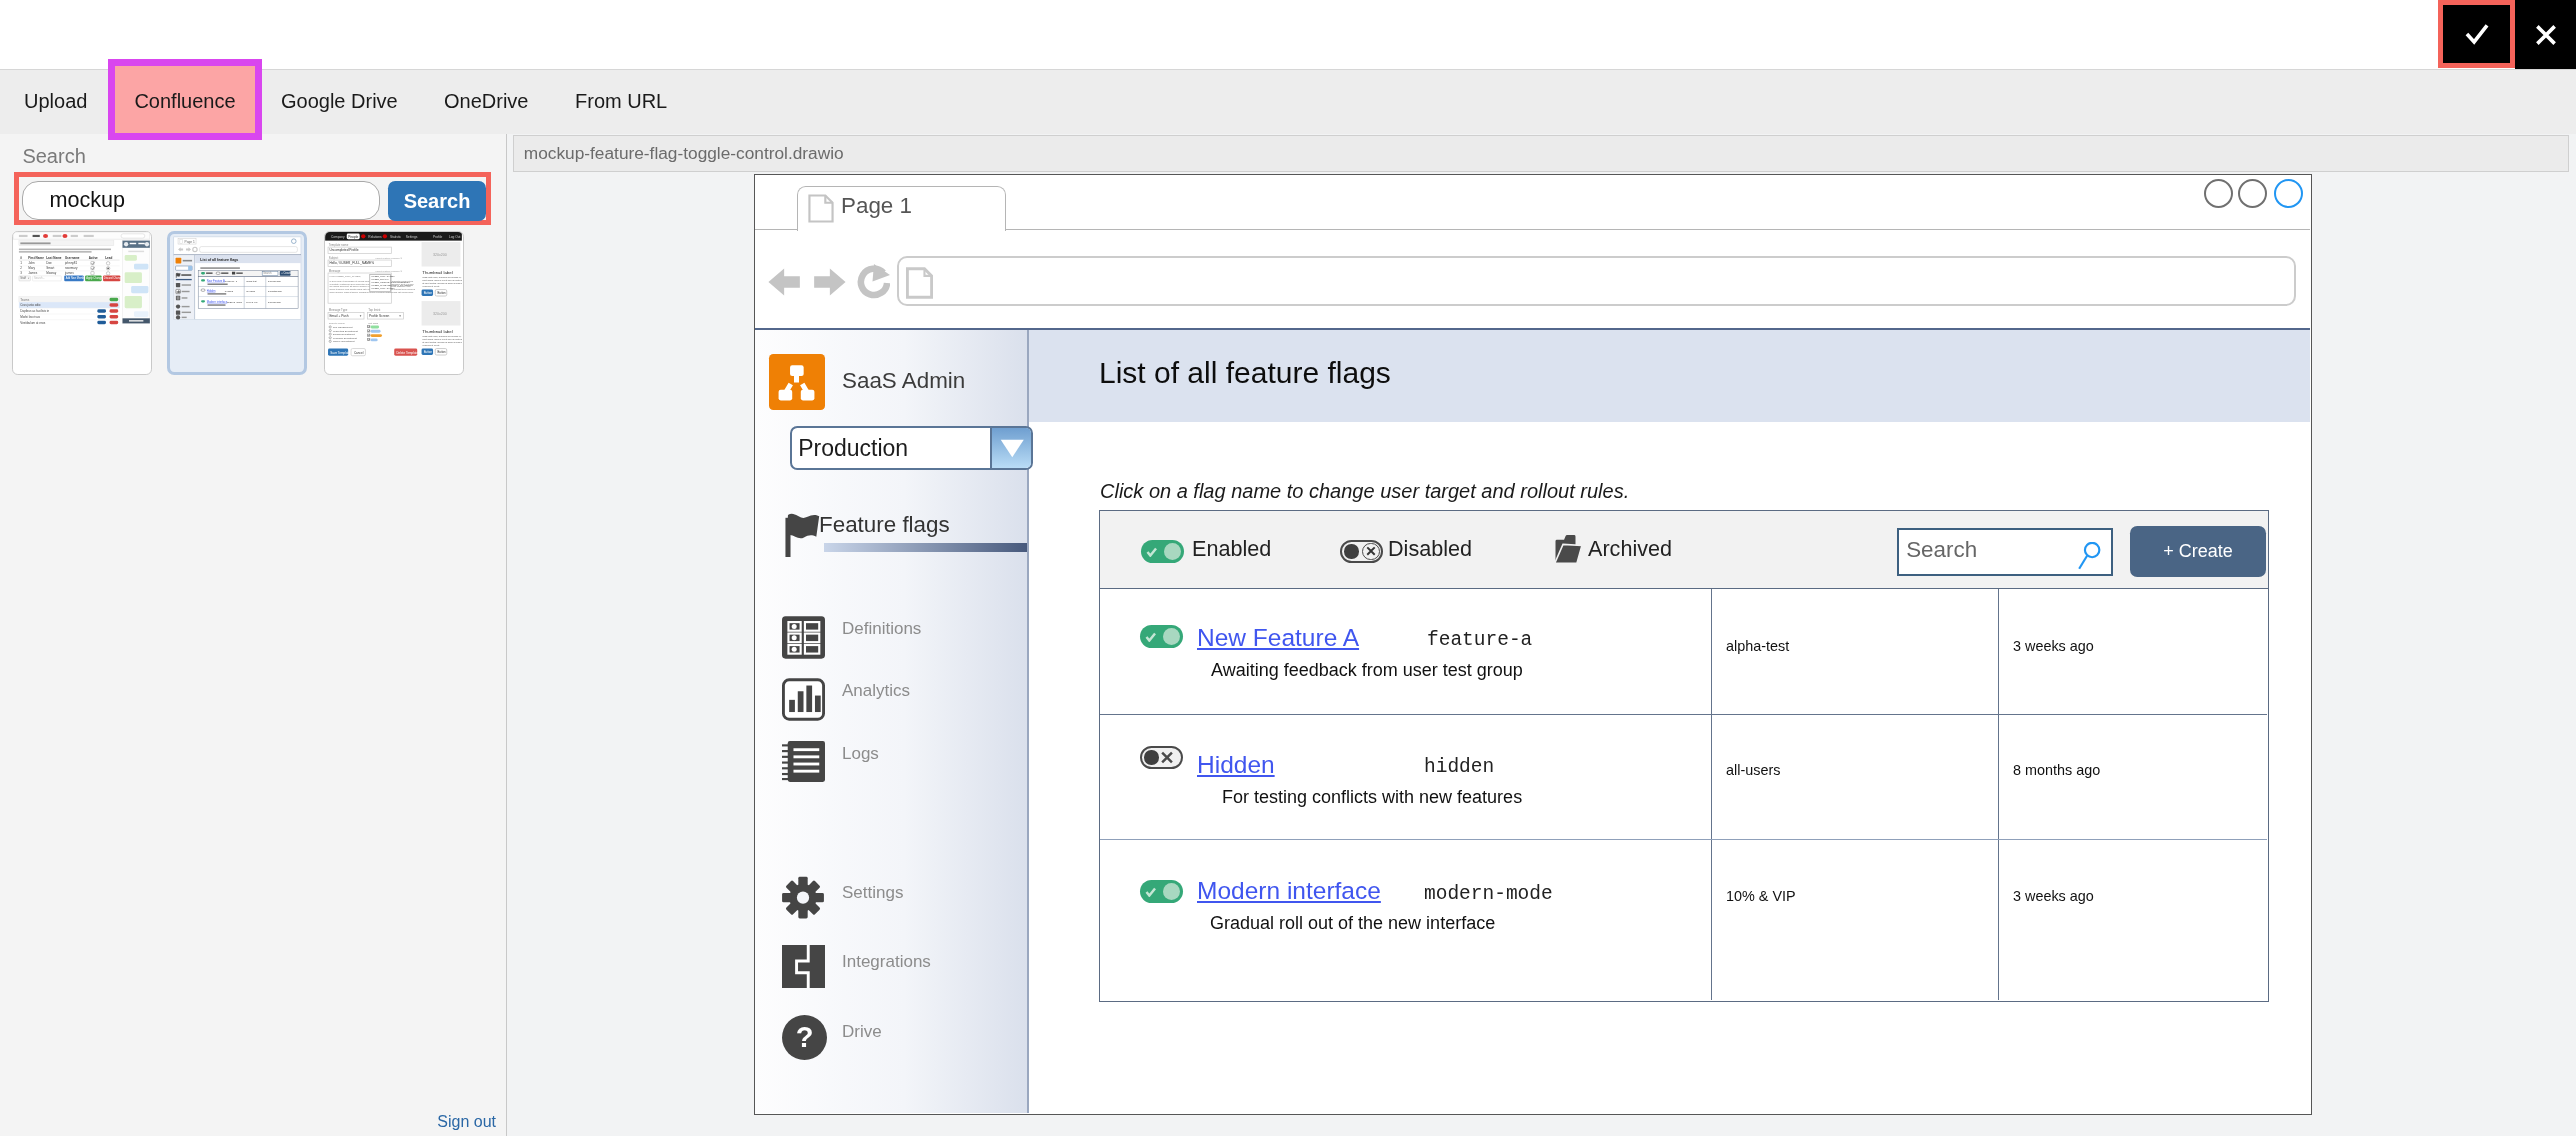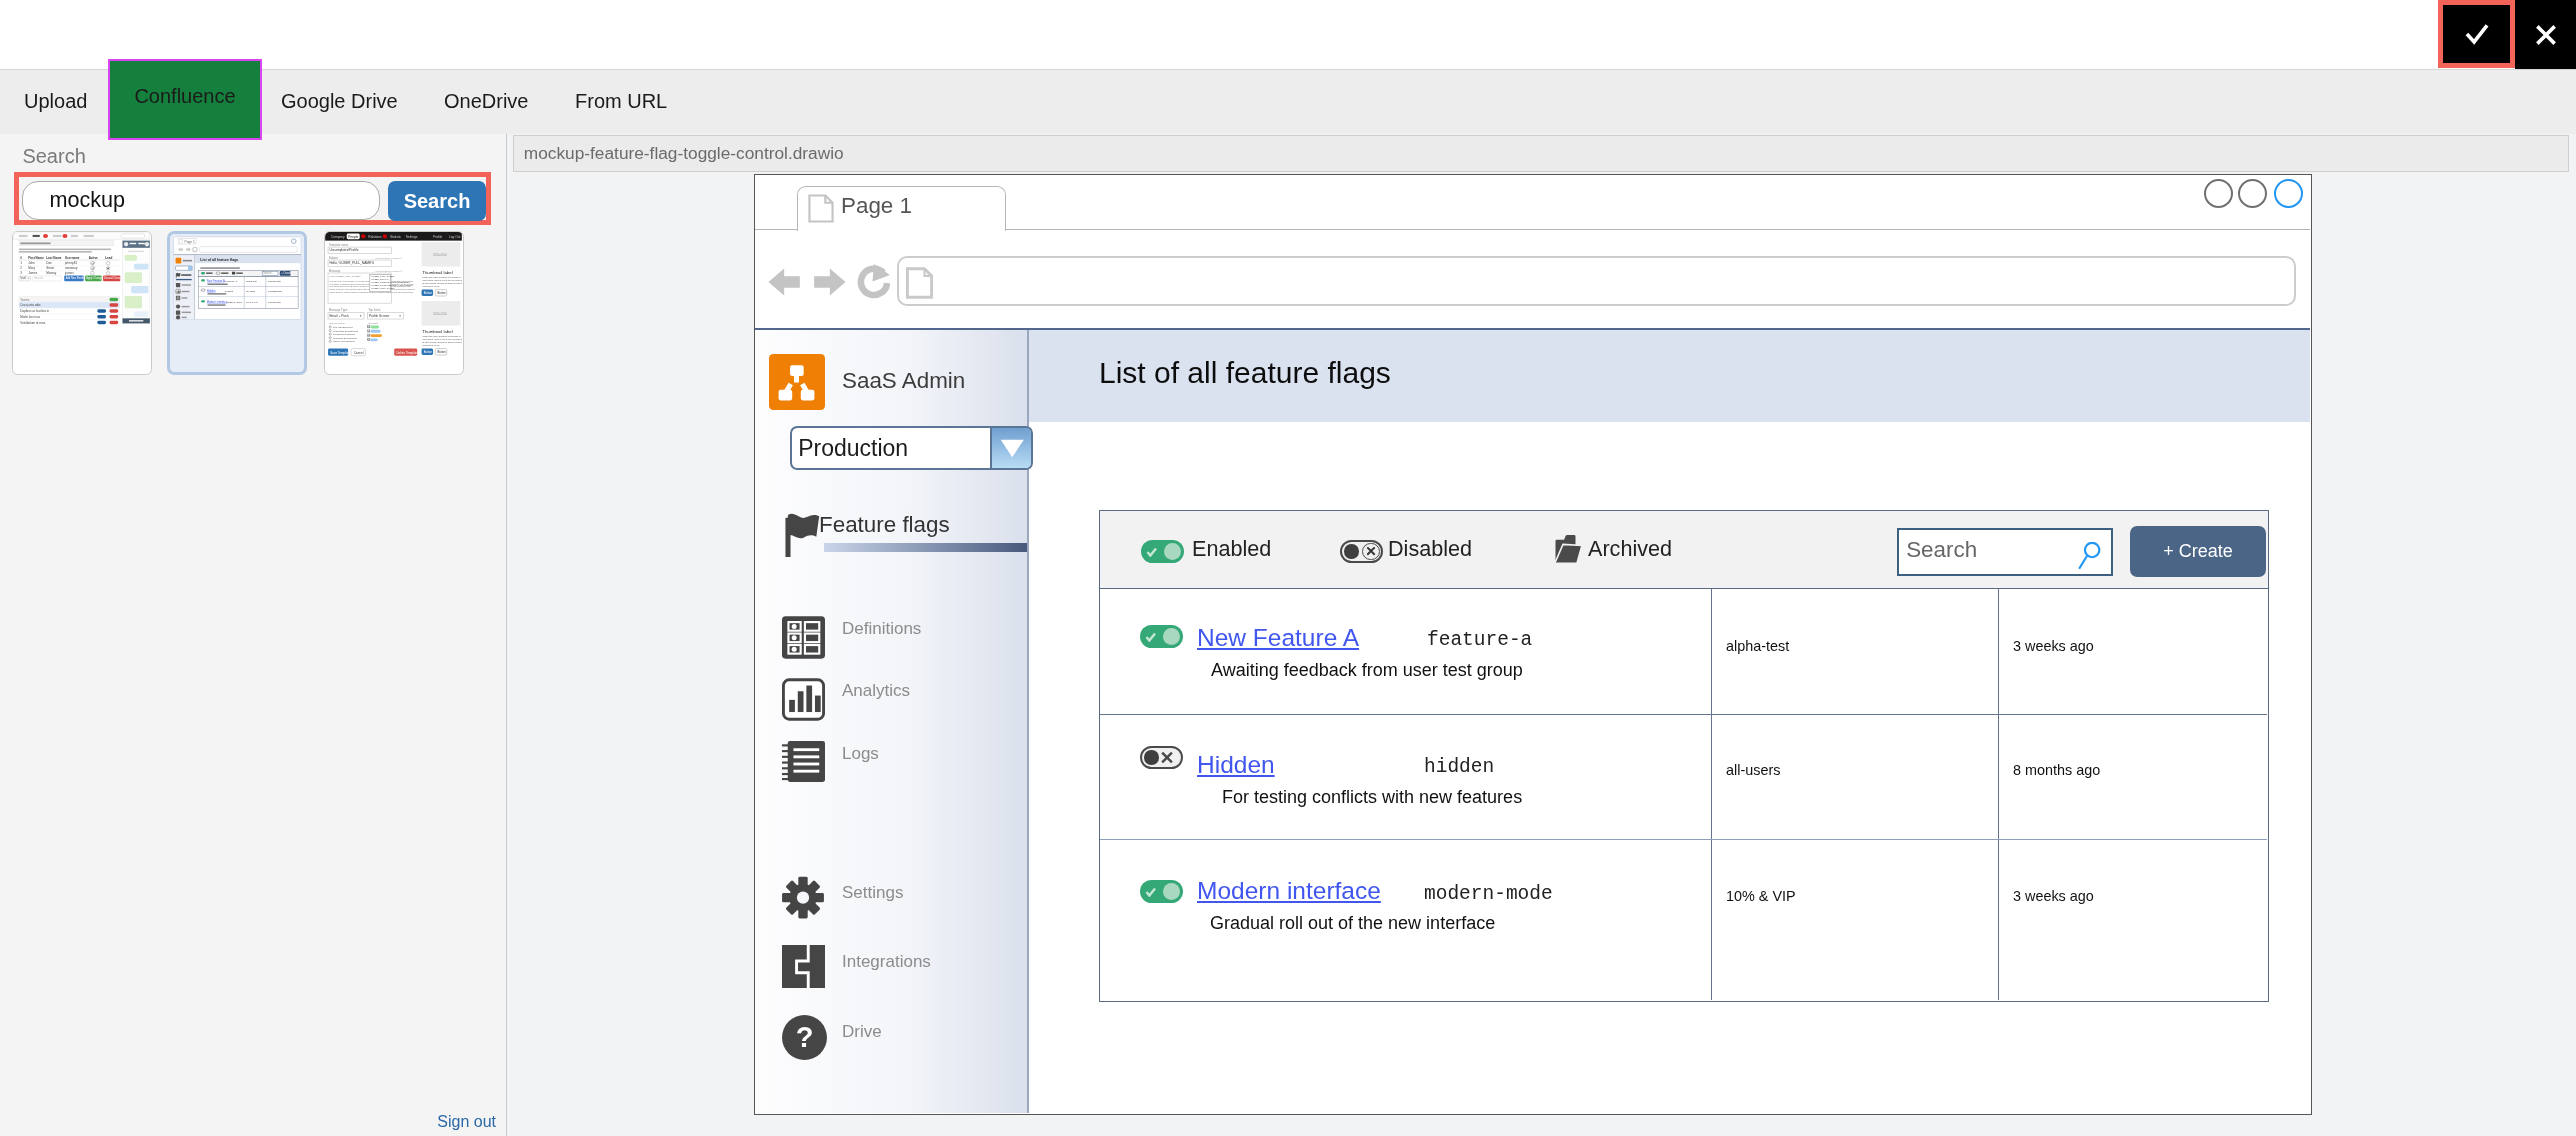--- a/index.html
+++ b/index.html
@@ -7,21 +7,21 @@
 .abs { position:absolute; }
 
 
 .btn-x { position:absolute; left:2515px; top:0; width:61px; height:69px; background:#000; }
 .btn-check { position:absolute; left:2438px; top:0; width:77px; height:68px; background:#000; border:5px solid #f4635a; }
 .btn-check svg, .btn-x svg { position:absolute; left:50%; top:50%; transform:translate(-50%,-50%); }
 
 
 .tabbar { position:absolute; left:0; top:69px; width:2576px; height:66px; background:#ededed; border-top:1.4px solid #d6d6d6; border-bottom:1.4px solid #bdbdbd; }
 .tab { position:absolute; top:0; height:63px; line-height:63px; font-size:20px; color:#1a1a1a; }
-.tab-conf { position:absolute; left:108px; top:59px; width:154px; height:81px; background:#15803d; border:2px solid #d946ef; text-align:center; line-height:71px; font-size:20px; color:#1a1a1a; z-index:5; }
+.tab-conf { position:absolute; left:108px; top:59px; width:154px; height:81px; background:#fca5a5; border:7px solid #d946ef; text-align:center; line-height:71px; font-size:20px; color:#1a1a1a; z-index:5; }
 
 
 .leftpanel { position:absolute; left:0; top:134px; width:507px; height:1002px; background:#f4f4f4; border-right:1.4px solid #c8c8c8; }
 .search-label { position:absolute; left:22.4px; top:10.8px; font-size:20px; color:#7a7a7a; }
 .redbox { position:absolute; left:13.7px; top:38px; width:477px; height:53px; border:5px solid #f4635a; }
 .srch-input { position:absolute; left:22.4px; top:47px; width:358px; height:39px; background:#fff; border:1.4px solid #a9a9a9; border-radius:16px; font-size:21.6px; color:#111; padding-left:26px; line-height:36px; }
 .srch-btn { position:absolute; left:388px; top:47px; width:98px; height:40px; background:#2e75b6; border-radius:7.2px; color:#fff; font-size:20px; font-weight:bold; text-align:center; line-height:40px; }
 .thumb { position:absolute; top:97px; width:140px; height:144px; background:#fff; border:1.4px solid #c9c9c9; border-radius:5.8px; overflow:hidden; }
 .thumb2 { position:absolute; top:97px; width:140px; height:144px; background:#e6edf6; border:3.6px solid #b3c8e2; border-radius:7.2px; overflow:hidden; }
 .signout { position:absolute; right:10px; top:979px; font-size:16px; color:#2a67a5; }
@@ -533,20 +533,21 @@
             <path d="M36 0 L36 22 L20 22 L20 38 L36 38 L36 59" stroke="#fff" stroke-width="4" fill="none"></path>
           </svg>
         <div class="mitem" style="left:87px;top:622px;">Integrations</div>
         <svg style="position:absolute;left:27px;top:685px;" width="45" height="45" viewBox="0 0 62 62">
             <circle cx="31" cy="31" r="31" fill="#454545"></circle>
             <text x="31" y="44" font-family="Liberation Sans,sans-serif" font-size="40" font-weight="bold" fill="#fff" text-anchor="middle">?</text>
           </svg>
         <div class="mitem" style="left:87px;top:692px;">Drive</div>
       </div>
       <div class="titlebar">List of all feature flags</div>
+      <div class="note">Click on a flag name to change user target and rollout rules.</div>
 
       <div class="filterbar">
         <div class="toggle-on" style="left:41px;top:29px;">
             <svg style="position:absolute;left:5px;top:6.5px;" width="11.5" height="10" viewBox="0 0 16 14">
               <path d="M2 7 L6 12 L14 2" fill="none" stroke="#c4e6d4" stroke-width="3.4"></path>
             </svg>
             <div class="knob"></div>
           </div>
         <div class="ftxt" style="left:92px;">Enabled</div>
         <div class="toggle-off" style="left:240px;top:29px;">

